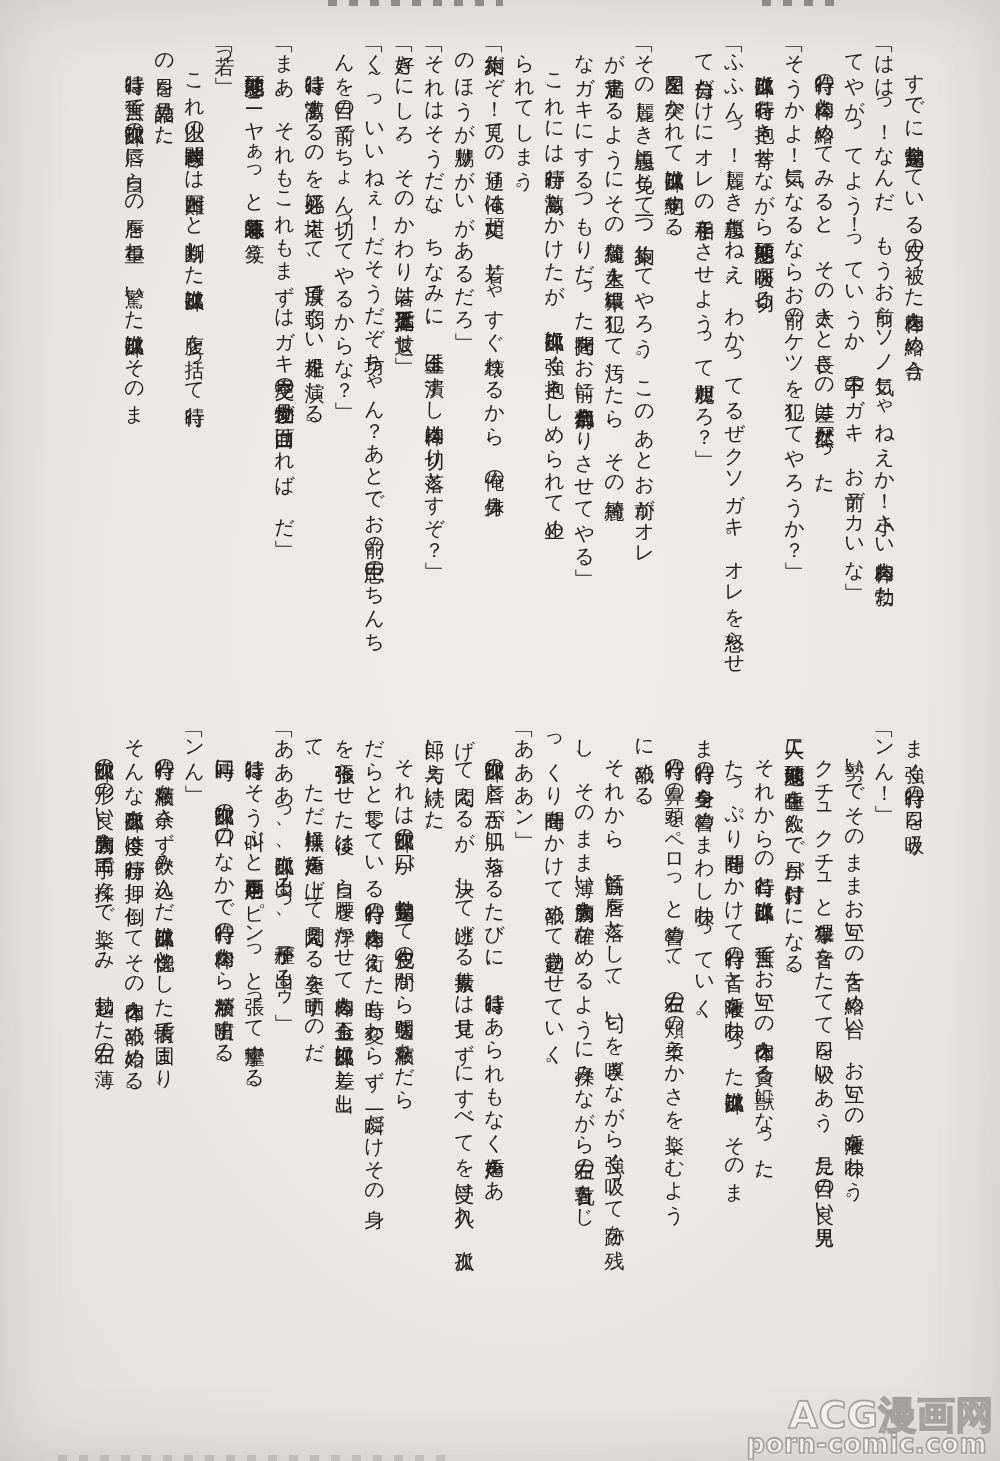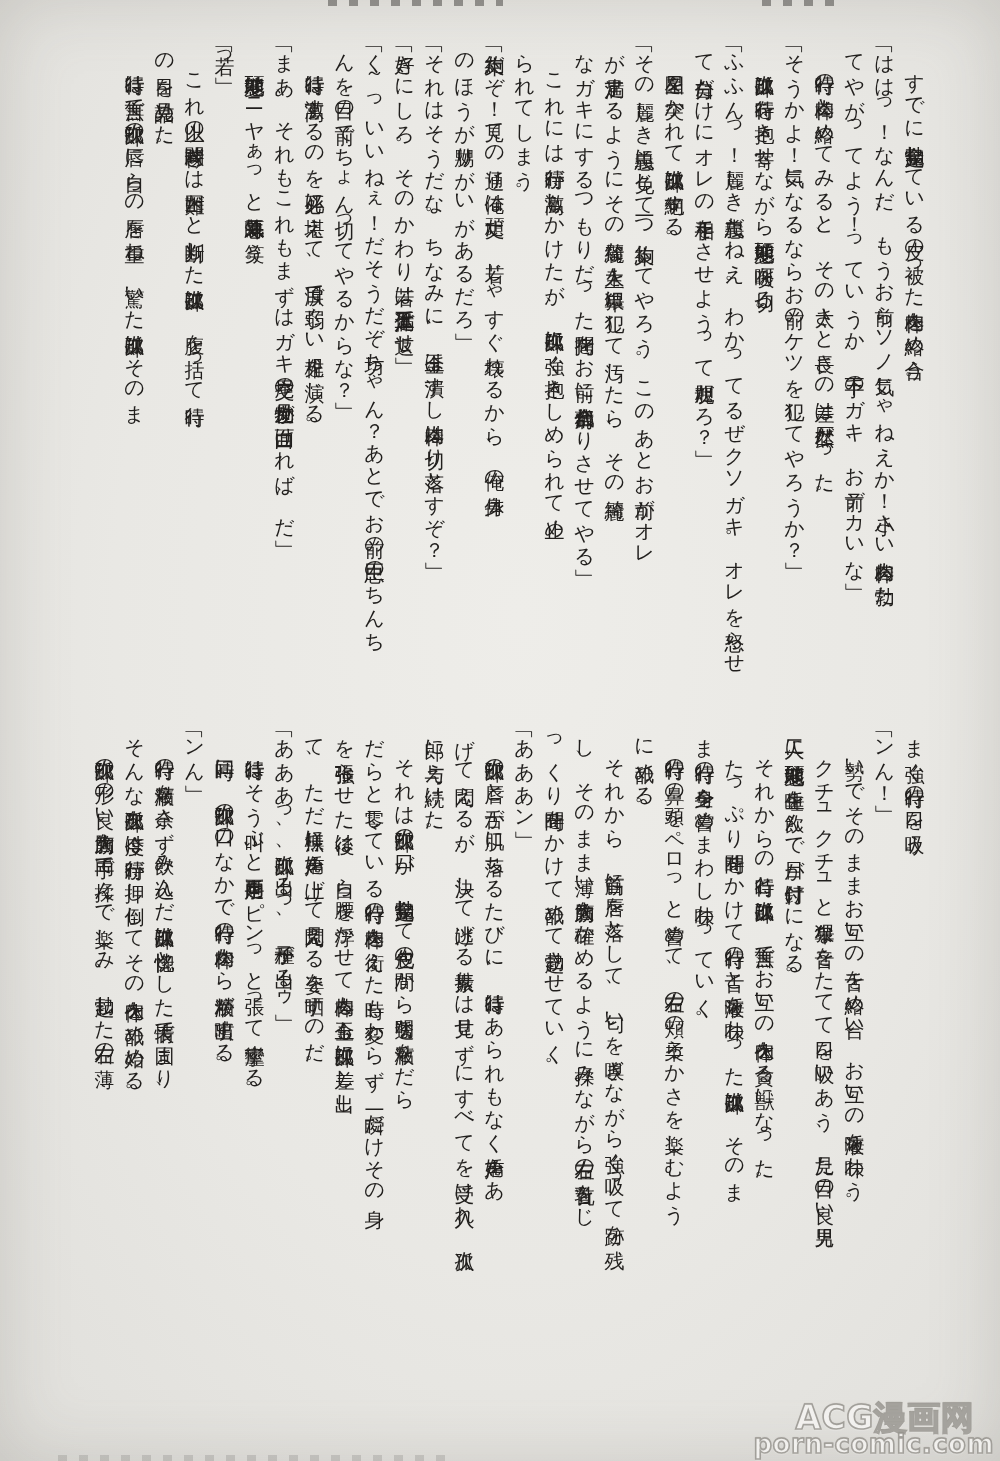--- a/index.html
+++ b/index.html
@@ -58,21 +58,21 @@
   .wm-line{
     display:block;
     color:rgba(248,247,244,0.75);
     -webkit-text-stroke:1.6px rgba(150,148,142,0.85);
     text-shadow:0 1px 2px rgba(255,255,255,0.55), 0 -1px 1px rgba(120,118,112,0.35);
     font-size:25px;
     margin-top:-3px;
     letter-spacing:0.5px;
   }
   .wm-line.wm-title{
-    font-size:33px;
+    font-size:38px;
     padding-left:58px;
     margin-top:0;
   }
   .wm-line.wm-last{
     font-size:26px;
     margin-left:16px;
   }
 </style>
 </head>
 <body>

